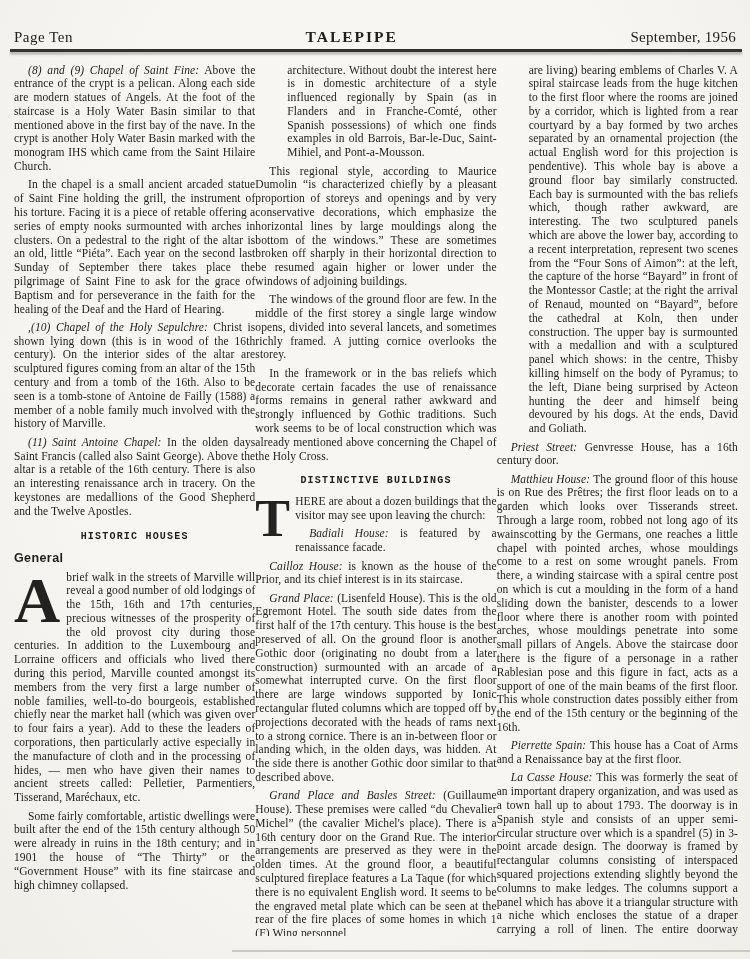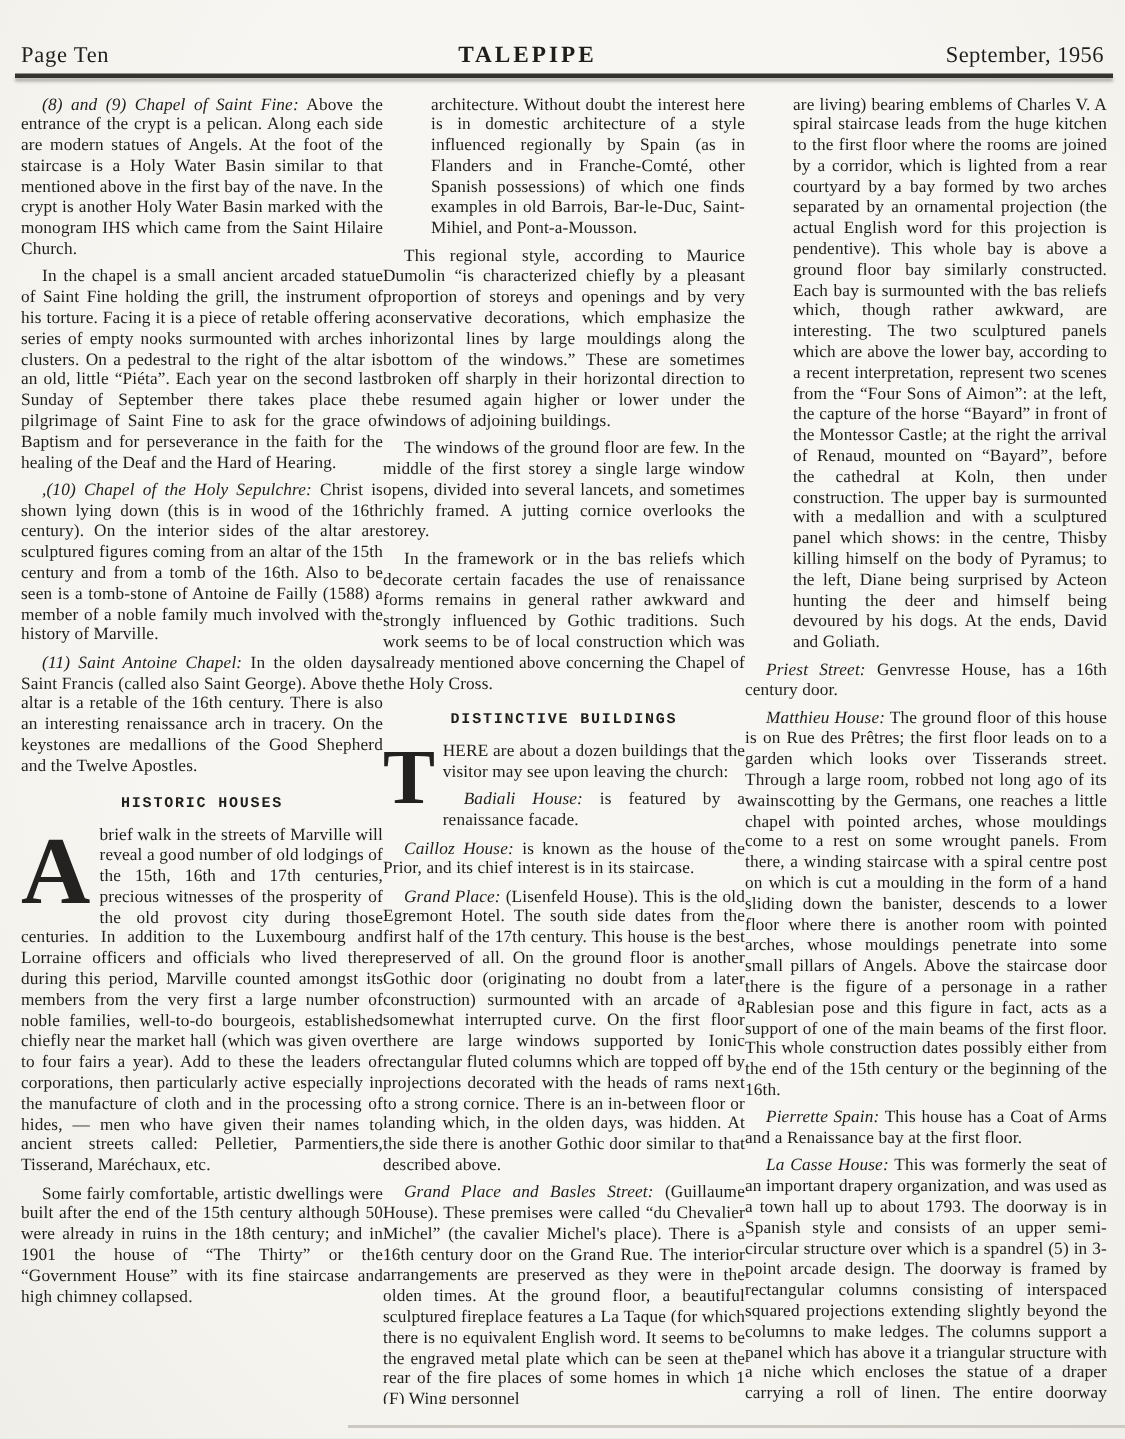--- a/index.html
+++ b/index.html
@@ -70,20 +70,21 @@
     <span class="date">September, 1956</span>
   </div>
   <div class="rule"></div>
   <div class="columns" id="columns">
       <div class="col">
         <p class="para"><i class="lead">(8) and (9) Chapel of Saint Fine:</i> <span>Above the entrance of the crypt is a pelican. Along each side are modern statues of Angels. At the foot of the staircase is a Holy Water Basin similar to that mentioned above in the first bay of the nave. In the crypt is another Holy Water Basin marked with the monogram IHS which came from the Saint Hilaire Church.</span></p>
         <p class="para"><span>In the chapel is a small ancient arcaded statue of Saint Fine holding the grill, the instrument of his torture. Facing it is a piece of retable offering a series of empty nooks surmounted with arches in clusters. On a pedestral to the right of the altar is an old, little “Piéta”. Each year on the second last Sunday of September there takes place the pilgrimage of Saint Fine to ask for the grace of Baptism and for perseverance in the faith for the healing of the Deaf and the Hard of Hearing.</span></p>
         <p class="para"><i class="lead">,(10) Chapel of the Holy Sepulchre:</i> <span>Christ is shown lying down (this is in wood of the 16th century). On the interior sides of the altar are sculptured figures coming from an altar of the 15th century and from a tomb of the 16th. Also to be seen is a tomb-stone of Antoine de Failly (1588) a member of a noble family much involved with the history of Marville.</span></p>
         <p class="para"><i class="lead">(11) Saint Antoine Chapel:</i> <span>In the olden days Saint Francis (called also Saint George). Above the altar is a retable of the 16th century. There is also an interesting renaissance arch in tracery. On the keystones are medallions of the Good Shepherd and the Twelve Apostles.</span></p>
         <h2 class="sec-heading">HISTORIC HOUSES</h2>
+        <h3 class="sub-heading">General</h3>
         <p class="para has-dropcap"><span class="dropcap dc-a">A</span><span>brief walk in the streets of Marville will reveal a good number of old lodgings of the 15th, 16th and 17th centuries, precious witnesses of the prosperity of the old provost city during those centuries. In addition to the Luxembourg and Lorraine officers and officials who lived there during this period, Marville counted amongst its members from the very first a large number of noble families, well-to-do bourgeois, established chiefly near the market hall (which was given over to four fairs a year). Add to these the leaders of corporations, then particularly active especially in the manufacture of cloth and in the processing of hides, — men who have given their names to ancient streets called: Pelletier, Parmentiers, Tisserand, Maréchaux, etc.</span></p>
         <p class="para"><span>Some fairly comfortable, artistic dwellings were built after the end of the 15th century although 50 were already in ruins in the 18th century; and in 1901 the house of “The Thirty” or the “Government House” with its fine staircase and high chimney collapsed.</span></p>
       </div>
       <div class="col">
         <p class="para noindent"><span>architecture. Without doubt the interest here is in domestic architecture of a style influenced regionally by Spain (as in Flanders and in Franche-Comté, other Spanish possessions) of which one finds examples in old Barrois, Bar-le-Duc, Saint-Mihiel, and Pont-a-Mousson.</span></p>
         <p class="para"><span>This regional style, according to Maurice Dumolin “is characterized chiefly by a pleasant proportion of storeys and openings and by very conservative decorations, which emphasize the horizontal lines by large mouldings along the bottom of the windows.” These are sometimes broken off sharply in their horizontal direction to be resumed again higher or lower under the windows of adjoining buildings.</span></p>
         <p class="para"><span>The windows of the ground floor are few. In the middle of the first storey a single large window opens, divided into several lancets, and sometimes richly framed. A jutting cornice overlooks the storey.</span></p>
         <p class="para"><span>In the framework or in the bas reliefs which decorate certain facades the use of renaissance forms remains in general rather awkward and strongly influenced by Gothic traditions. Such work seems to be of local construction which was already mentioned above concerning the Chapel of the Holy Cross.</span></p>
         <h2 class="sec-heading">DISTINCTIVE BUILDINGS</h2>
         <p class="para has-dropcap"><span class="dropcap dc-t">T</span><span>HERE are about a dozen buildings that the visitor may see upon leaving the church:</span></p>

